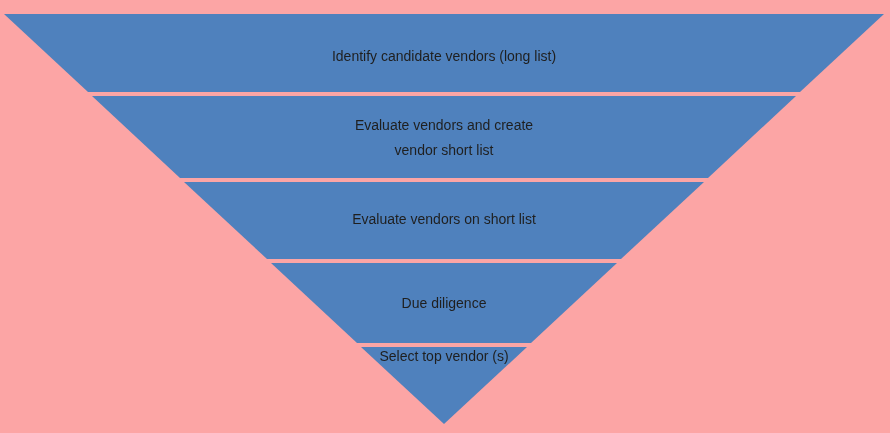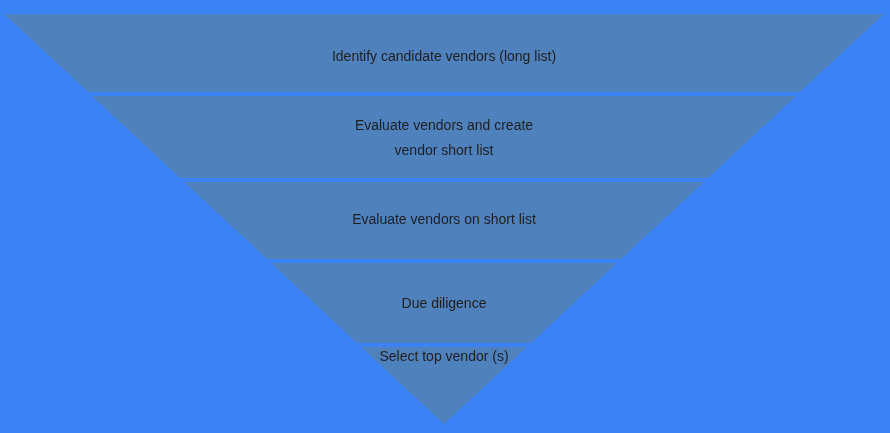--- a/index.html
+++ b/index.html
@@ -8,21 +8,21 @@
     width: 890px;
     height: 433px;
     background: #ffffff;
     overflow: hidden;
     font-family: "Liberation Sans", sans-serif;
   }
   .stage {
     position: relative;
     width: 890px;
     height: 433px;
-    background: #3b82f6;
+    background: #fca5a5;
   }
   svg.funnel {
     display: block;
     width: 890px;
     height: 433px;
   }
   svg.funnel text {
     font-family: "Liberation Sans", sans-serif;
     font-size: 14px;
     text-anchor: middle;

